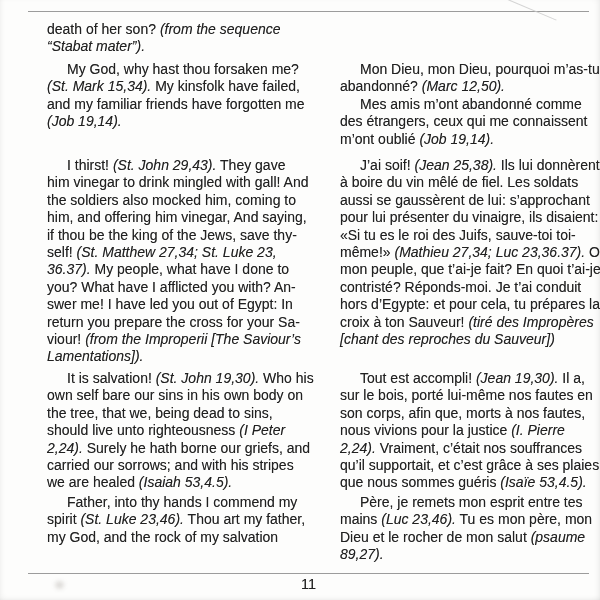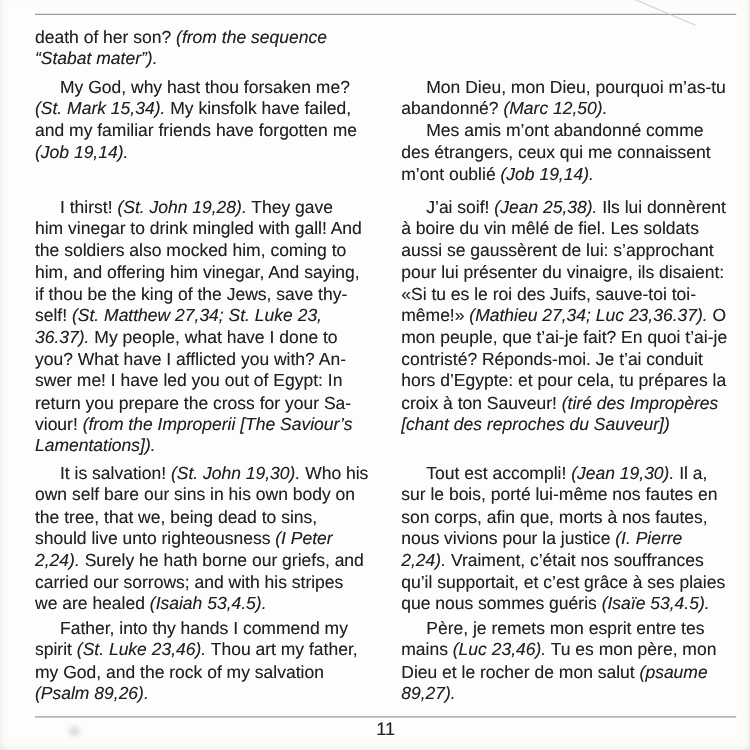--- a/index.html
+++ b/index.html
@@ -28,21 +28,21 @@
   .row {
     position: absolute;
     left: 28px;
     display: flex;
   }
   .row1 { top: 21px; }
   .row2 { top: 61px; }
   .row3 { top: 157px; }
   .row4 { top: 370px; }
   .row5 { top: 494px; }
-  .col { width: 270px; }
+  .col { width: 270px; margin-left: 19px; }
   .col.right { margin-left: 23px; }
   p.para {
     margin: 0;
     font-size: 14px;
     line-height: 17.4px;
     white-space: pre-wrap;
     text-shadow: 0 0 0.45px rgba(20,20,20,0.4);
   }
   p.para.indent { text-indent: 20px; }
   .it { font-style: italic; }
@@ -97,21 +97,21 @@
         <div class="col right">
           <p class="para indent"><span class="rm">Mon Dieu, mon Dieu, pourquoi m’as-tu
 abandonné? </span><span class="it">(Marc 12,50).</span></p>
           <p class="para indent"><span class="rm">Mes amis m’ont abandonné comme
 des étrangers, ceux qui me connaissent
 m’ont oublié </span><span class="it">(Job 19,14).</span></p>
         </div>
       </div>
       <div class="row row3">
         <div class="col left">
-          <p class="para indent"><span class="rm">I thirst! </span><span class="it">(St. John 19,28).</span><span class="rm"> They gave
+          <p class="para indent"><span class="rm">I thirst! </span><span class="it">(St. John 29,43).</span><span class="rm"> They gave
 him vinegar to drink mingled with gall! And
 the soldiers also mocked him, coming to
 him, and offering him vinegar, And saying,
 if thou be the king of the Jews, save thy-
 self! </span><span class="it">(St. Matthew 27,34; St. Luke 23,
 36.37).</span><span class="rm"> My people, what have I done to
 you? What have I afflicted you with? An-
 swer me! I have led you out of Egypt: In
 return you prepare the cross for your Sa-
 viour! </span><span class="it">(from the Improperii [The Saviour’s
@@ -149,21 +149,21 @@
 2,24).</span><span class="rm"> Vraiment, c’était nos souffrances
 qu’il supportait, et c’est grâce à ses plaies
 que nous sommes guéris </span><span class="it">(Isaïe 53,4.5).</span></p>
         </div>
       </div>
       <div class="row row5">
         <div class="col left">
           <p class="para indent"><span class="rm">Father, into thy hands I commend my
 spirit </span><span class="it">(St. Luke 23,46).</span><span class="rm"> Thou art my father,
 my God, and the rock of my salvation
-</span><span class="it">(Psalm 89,26).</span></p>
+</span></p>
         </div>
         <div class="col right">
           <p class="para indent"><span class="rm">Père, je remets mon esprit entre tes
 mains </span><span class="it">(Luc 23,46).</span><span class="rm"> Tu es mon père, mon
 Dieu et le rocher de mon salut </span><span class="it">(psaume
 89,27).</span></p>
         </div>
       </div>
     </div>
   <div class="rule bottom"></div>

